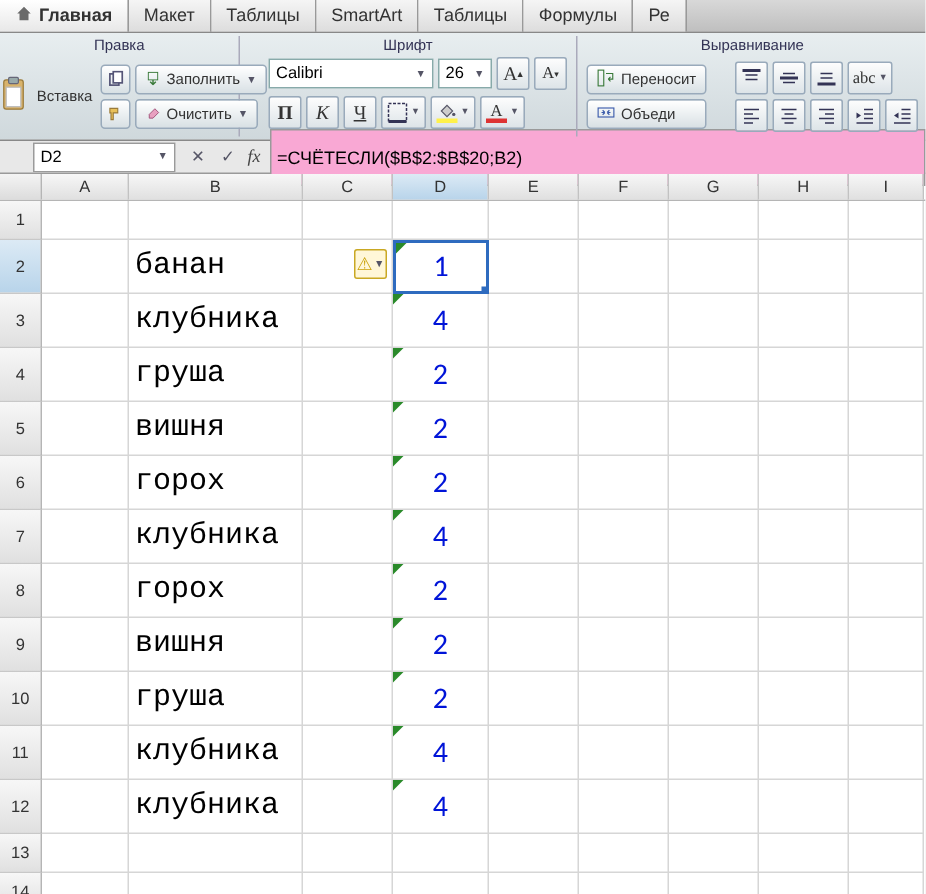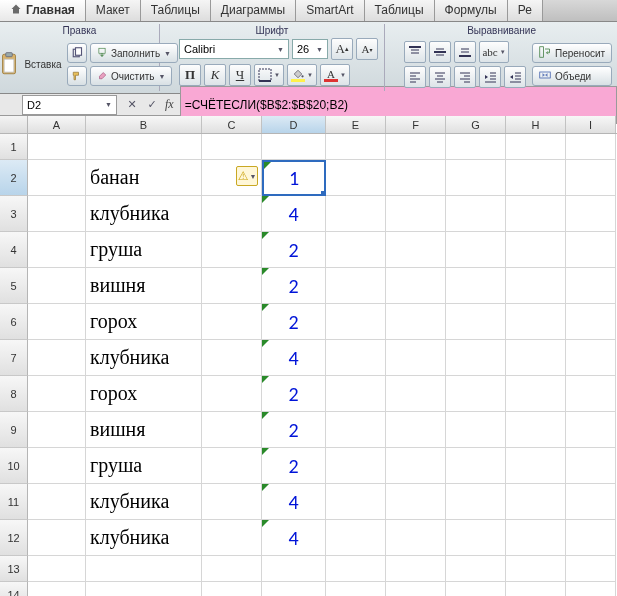--- a/index.html
+++ b/index.html
@@ -125,21 +125,21 @@
   .row{display:flex;height:36px;}
   .row.r1{height:26px;}
   .row.tail{height:26px;}
   .cell{
     border-right:1px solid #d6d6d6;border-bottom:1px solid #d6d6d6;
     padding:0 4px;display:flex;align-items:center;font-size:20px;position:relative;
     background:#fff;
   }
   .cA{width:58px;} .cB{width:116px;} .cC{width:60px;} .cD{width:64px;}
   .cE{width:60px;} .cF{width:60px;} .cG{width:60px;} .cH{width:60px;} .cI{width:50px;}
-  .val-b{font-family:Liberation Serif, serif;font-size:20px;color:#000;}
+  .val-b{font-family:Liberation Mono, monospace;font-size:20px;color:#000;}
   .val-d{font-family:Calibri,Arial,sans-serif;font-size:20px;color:#0014d8;text-align:center;width:100%;}
   .green-tri{
     position:absolute;top:0;left:0;width:0;height:0;
     border-top:7px solid #2a8a2a;border-right:7px solid transparent;
   }
   .sel-cell{
     border:2px solid #2e6bbf !important;
   }
   .fill-handle{
     position:absolute;right:-3px;bottom:-3px;width:6px;height:6px;background:#2e6bbf;
@@ -162,23 +162,20 @@
           <path d="M2 8 L8 2 L14 8 L12 8 L12 14 L4 14 L4 8 Z" fill="#6a6a6a"></path>
         </svg>
     </span>
     <span>Главная</span>
   </div>
   <div class="ribbon-tab">
       <span>Макет</span>
     </div>
   <div class="ribbon-tab">
       <span>Таблицы</span>
-    </div>
-  <div class="ribbon-tab">
-      <span>Диаграммы</span>
     </div>
   <div class="ribbon-tab">
       <span>SmartArt</span>
     </div>
   <div class="ribbon-tab">
       <span>Таблицы</span>
     </div>
   <div class="ribbon-tab">
       <span>Формулы</span>
     </div>
@@ -281,106 +278,106 @@
           <span class="dd">▼</span>
         </div>
       </div>
     </div>
   </div>
 
   <div class="ribbon-group" style="flex:1;">
     <div class="group-title">Выравнивание</div>
     <div class="group-content" style="flex-direction:row;gap:6px;">
       <div class="col-stack">
-        <div class="row-stack">
-          <div class="style-btn">
-              <svg width="14" height="14">
-                <line x1="1" y1="2" x2="13" y2="2" stroke="#335" stroke-width="2"></line>
-                <line x1="3" y1="5" x2="11" y2="5" stroke="#335"></line>
-                <line x1="3" y1="8" x2="11" y2="8" stroke="#335"></line>
-              </svg>
-            </div>
-          <div class="style-btn">
-              <svg width="14" height="14">
-                <line x1="3" y1="4" x2="11" y2="4" stroke="#335"></line>
-                <line x1="1" y1="7" x2="13" y2="7" stroke="#335" stroke-width="2"></line>
-                <line x1="3" y1="10" x2="11" y2="10" stroke="#335"></line>
-              </svg>
-            </div>
-          <div class="style-btn">
-              <svg width="14" height="14">
-                <line x1="3" y1="4" x2="11" y2="4" stroke="#335"></line>
-                <line x1="3" y1="7" x2="11" y2="7" stroke="#335"></line>
-                <line x1="1" y1="11" x2="13" y2="11" stroke="#335" stroke-width="2"></line>
-              </svg>
-            </div>
-          <div class="style-btn wide">
-              <span style="font-size:11px;">abc</span>
-              <span class="dd">▼</span>
-            </div>
-        </div>
-        <div class="row-stack">
-          <div class="style-btn">
-              <svg width="14" height="14">
-                <line x1="2" y1="3" x2="12" y2="3" stroke="#335"></line>
-                <line x1="2" y1="6" x2="8" y2="6" stroke="#335"></line>
-                <line x1="2" y1="9" x2="12" y2="9" stroke="#335"></line>
-                <line x1="2" y1="12" x2="8" y2="12" stroke="#335"></line>
-              </svg>
-            </div>
-          <div class="style-btn">
-              <svg width="14" height="14">
-                <line x1="2" y1="3" x2="12" y2="3" stroke="#335"></line>
-                <line x1="4" y1="6" x2="10" y2="6" stroke="#335"></line>
-                <line x1="2" y1="9" x2="12" y2="9" stroke="#335"></line>
-                <line x1="4" y1="12" x2="10" y2="12" stroke="#335"></line>
-              </svg>
-            </div>
-          <div class="style-btn">
-              <svg width="14" height="14">
-                <line x1="2" y1="3" x2="12" y2="3" stroke="#335"></line>
-                <line x1="6" y1="6" x2="12" y2="6" stroke="#335"></line>
-                <line x1="2" y1="9" x2="12" y2="9" stroke="#335"></line>
-                <line x1="6" y1="12" x2="12" y2="12" stroke="#335"></line>
-              </svg>
-            </div>
-          <div class="style-btn">
-              <svg width="14" height="14">
-                <path d="M5 7 L2 5 L2 9 Z" fill="#335"></path>
-                <line x1="7" y1="3" x2="13" y2="3" stroke="#335"></line>
-                <line x1="7" y1="6" x2="13" y2="6" stroke="#335"></line>
-                <line x1="7" y1="9" x2="13" y2="9" stroke="#335"></line>
-                <line x1="2" y1="12" x2="13" y2="12" stroke="#335"></line>
-              </svg>
-            </div>
-          <div class="style-btn">
-              <svg width="14" height="14">
-                <path d="M2 7 L5 5 L5 9 Z" fill="#335"></path>
-                <line x1="7" y1="3" x2="13" y2="3" stroke="#335"></line>
-                <line x1="7" y1="6" x2="13" y2="6" stroke="#335"></line>
-                <line x1="7" y1="9" x2="13" y2="9" stroke="#335"></line>
-                <line x1="2" y1="12" x2="13" y2="12" stroke="#335"></line>
-              </svg>
-            </div>
-        </div>
-      </div>
-      <div class="col-stack">
         <div class="pill-btn">
           <span><svg width="12" height="12" viewBox="0 0 16 16">
                 <rect x="1" y="1" width="5" height="14" fill="none" stroke="#3a7a3a"></rect>
                 <path d="M8 4 L14 4 L14 9 L10 9 M10 9 L12 7 M10 9 L12 11" fill="none" stroke="#3a7a3a"></path>
               </svg></span>
           <span>Переносит</span>
         </div>
         <div class="pill-btn">
           <span><svg width="12" height="12" viewBox="0 0 16 16">
                 <rect x="1" y="4" width="14" height="8" fill="none" stroke="#3a5aaa"></rect>
                 <path d="M4 8 L7 8 M7 8 L5 6 M7 8 L5 10 M12 8 L9 8 M9 8 L11 6 M9 8 L11 10" stroke="#3a5aaa" fill="none"></path>
               </svg></span>
           <span>Объеди</span>
+        </div>
+      </div>
+      <div class="col-stack">
+        <div class="row-stack">
+          <div class="style-btn">
+              <svg width="14" height="14">
+                <line x1="1" y1="2" x2="13" y2="2" stroke="#335" stroke-width="2"></line>
+                <line x1="3" y1="5" x2="11" y2="5" stroke="#335"></line>
+                <line x1="3" y1="8" x2="11" y2="8" stroke="#335"></line>
+              </svg>
+            </div>
+          <div class="style-btn">
+              <svg width="14" height="14">
+                <line x1="3" y1="4" x2="11" y2="4" stroke="#335"></line>
+                <line x1="1" y1="7" x2="13" y2="7" stroke="#335" stroke-width="2"></line>
+                <line x1="3" y1="10" x2="11" y2="10" stroke="#335"></line>
+              </svg>
+            </div>
+          <div class="style-btn">
+              <svg width="14" height="14">
+                <line x1="3" y1="4" x2="11" y2="4" stroke="#335"></line>
+                <line x1="3" y1="7" x2="11" y2="7" stroke="#335"></line>
+                <line x1="1" y1="11" x2="13" y2="11" stroke="#335" stroke-width="2"></line>
+              </svg>
+            </div>
+          <div class="style-btn wide">
+              <span style="font-size:11px;">abc</span>
+              <span class="dd">▼</span>
+            </div>
+        </div>
+        <div class="row-stack">
+          <div class="style-btn">
+              <svg width="14" height="14">
+                <line x1="2" y1="3" x2="12" y2="3" stroke="#335"></line>
+                <line x1="2" y1="6" x2="8" y2="6" stroke="#335"></line>
+                <line x1="2" y1="9" x2="12" y2="9" stroke="#335"></line>
+                <line x1="2" y1="12" x2="8" y2="12" stroke="#335"></line>
+              </svg>
+            </div>
+          <div class="style-btn">
+              <svg width="14" height="14">
+                <line x1="2" y1="3" x2="12" y2="3" stroke="#335"></line>
+                <line x1="4" y1="6" x2="10" y2="6" stroke="#335"></line>
+                <line x1="2" y1="9" x2="12" y2="9" stroke="#335"></line>
+                <line x1="4" y1="12" x2="10" y2="12" stroke="#335"></line>
+              </svg>
+            </div>
+          <div class="style-btn">
+              <svg width="14" height="14">
+                <line x1="2" y1="3" x2="12" y2="3" stroke="#335"></line>
+                <line x1="6" y1="6" x2="12" y2="6" stroke="#335"></line>
+                <line x1="2" y1="9" x2="12" y2="9" stroke="#335"></line>
+                <line x1="6" y1="12" x2="12" y2="12" stroke="#335"></line>
+              </svg>
+            </div>
+          <div class="style-btn">
+              <svg width="14" height="14">
+                <path d="M5 7 L2 5 L2 9 Z" fill="#335"></path>
+                <line x1="7" y1="3" x2="13" y2="3" stroke="#335"></line>
+                <line x1="7" y1="6" x2="13" y2="6" stroke="#335"></line>
+                <line x1="7" y1="9" x2="13" y2="9" stroke="#335"></line>
+                <line x1="2" y1="12" x2="13" y2="12" stroke="#335"></line>
+              </svg>
+            </div>
+          <div class="style-btn">
+              <svg width="14" height="14">
+                <path d="M2 7 L5 5 L5 9 Z" fill="#335"></path>
+                <line x1="7" y1="3" x2="13" y2="3" stroke="#335"></line>
+                <line x1="7" y1="6" x2="13" y2="6" stroke="#335"></line>
+                <line x1="7" y1="9" x2="13" y2="9" stroke="#335"></line>
+                <line x1="2" y1="12" x2="13" y2="12" stroke="#335"></line>
+              </svg>
+            </div>
         </div>
       </div>
     </div>
   </div>
 </div>
 
 <div class="formula-row">
   <div class="name-box">
     <span>D2</span>
     <span class="fdd">▼</span>

